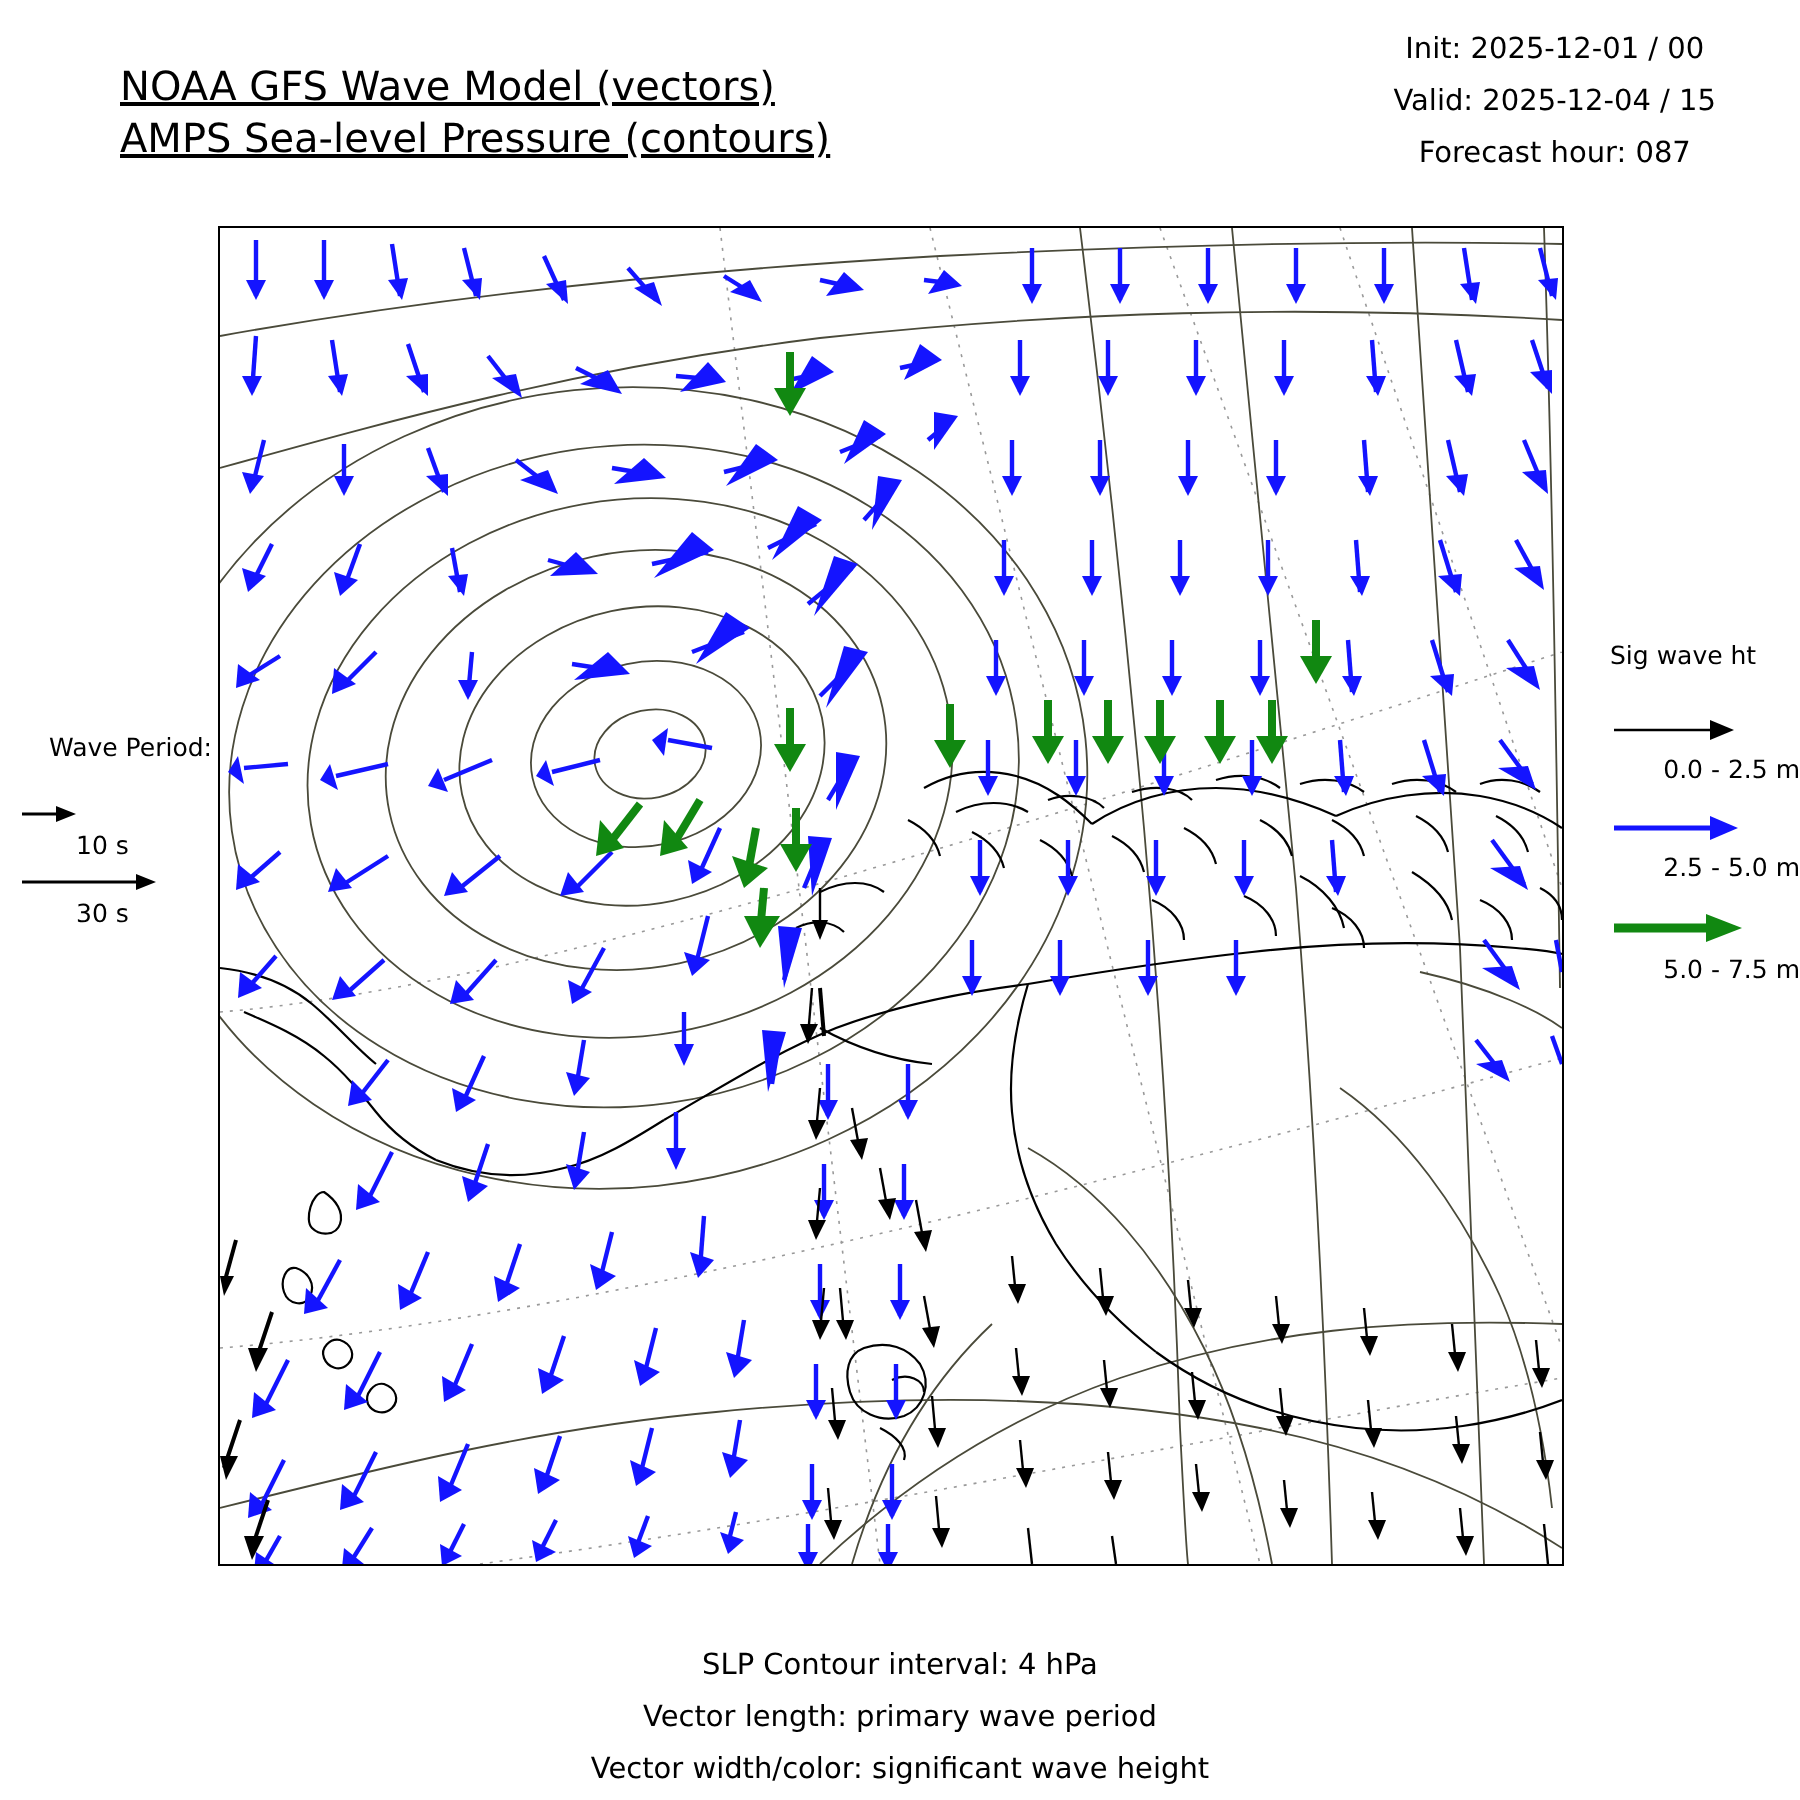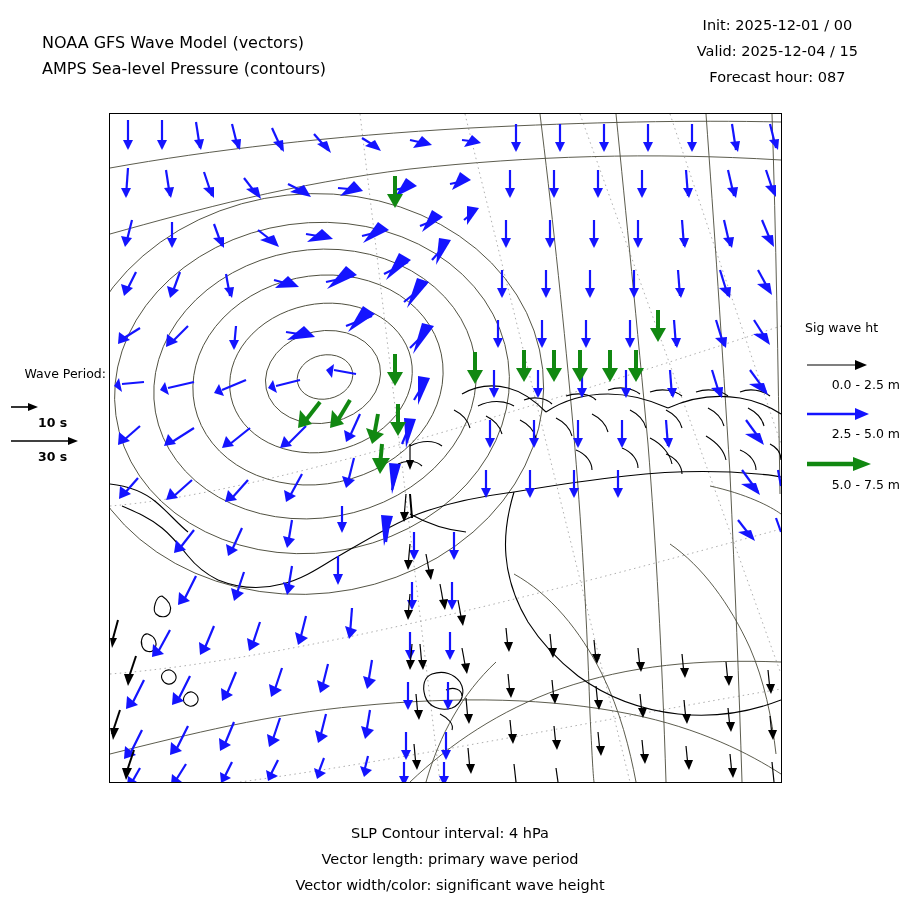--- a/index.html
+++ b/index.html
@@ -6,34 +6,34 @@
   body{
     width:900px;height:900px;
     background:#ffffff;
     font-family:"DejaVu Sans", sans-serif;
     color:#000000;
     position:relative;
     overflow:hidden;
   }
   .abs{position:absolute;}
   
-  #title-block{left:42px;top:30px;font-size:16px;line-height:26px;}
+  #title-block{left:60px;top:30px;font-size:20px;line-height:26px;text-decoration:underline;}
   #meta-block{right:42px;top:12px;font-size:14.5px;line-height:26px;text-align:center;}
   
   #map-frame{
     left:109px;top:113px;width:673px;height:670px;
     border:1px solid #000;box-sizing:border-box;
     background:#ffffff;overflow:hidden;
   }
   #map-svg{display:block;}
   
   #period-legend{left:8px;top:366px;width:98px;font-size:12.5px;}
   #period-legend .lbl{margin-bottom:18px;text-align:right;}
   #period-legend .row{height:34px;position:relative;}
-  #period-legend .row .cap{position:absolute;left:30px;top:16px;font-size:12.5px;font-weight:bold;}
+  #period-legend .row .cap{position:absolute;left:30px;top:16px;font-size:12.5px;}
   #period-legend svg{display:block;}
   
   #ht-legend{left:805px;top:320px;width:95px;font-size:12.5px;}
   #ht-legend .hdr{margin-bottom:22px;white-space:nowrap;}
   #ht-legend .row{margin-bottom:6px;}
   #ht-legend .cap{margin-top:2px;margin-bottom:14px;white-space:nowrap;text-align:right;}
   #ht-legend svg{display:block;}
   
   #footer{left:0;top:820px;width:900px;text-align:center;font-size:14.5px;line-height:26px;}
 </style>

